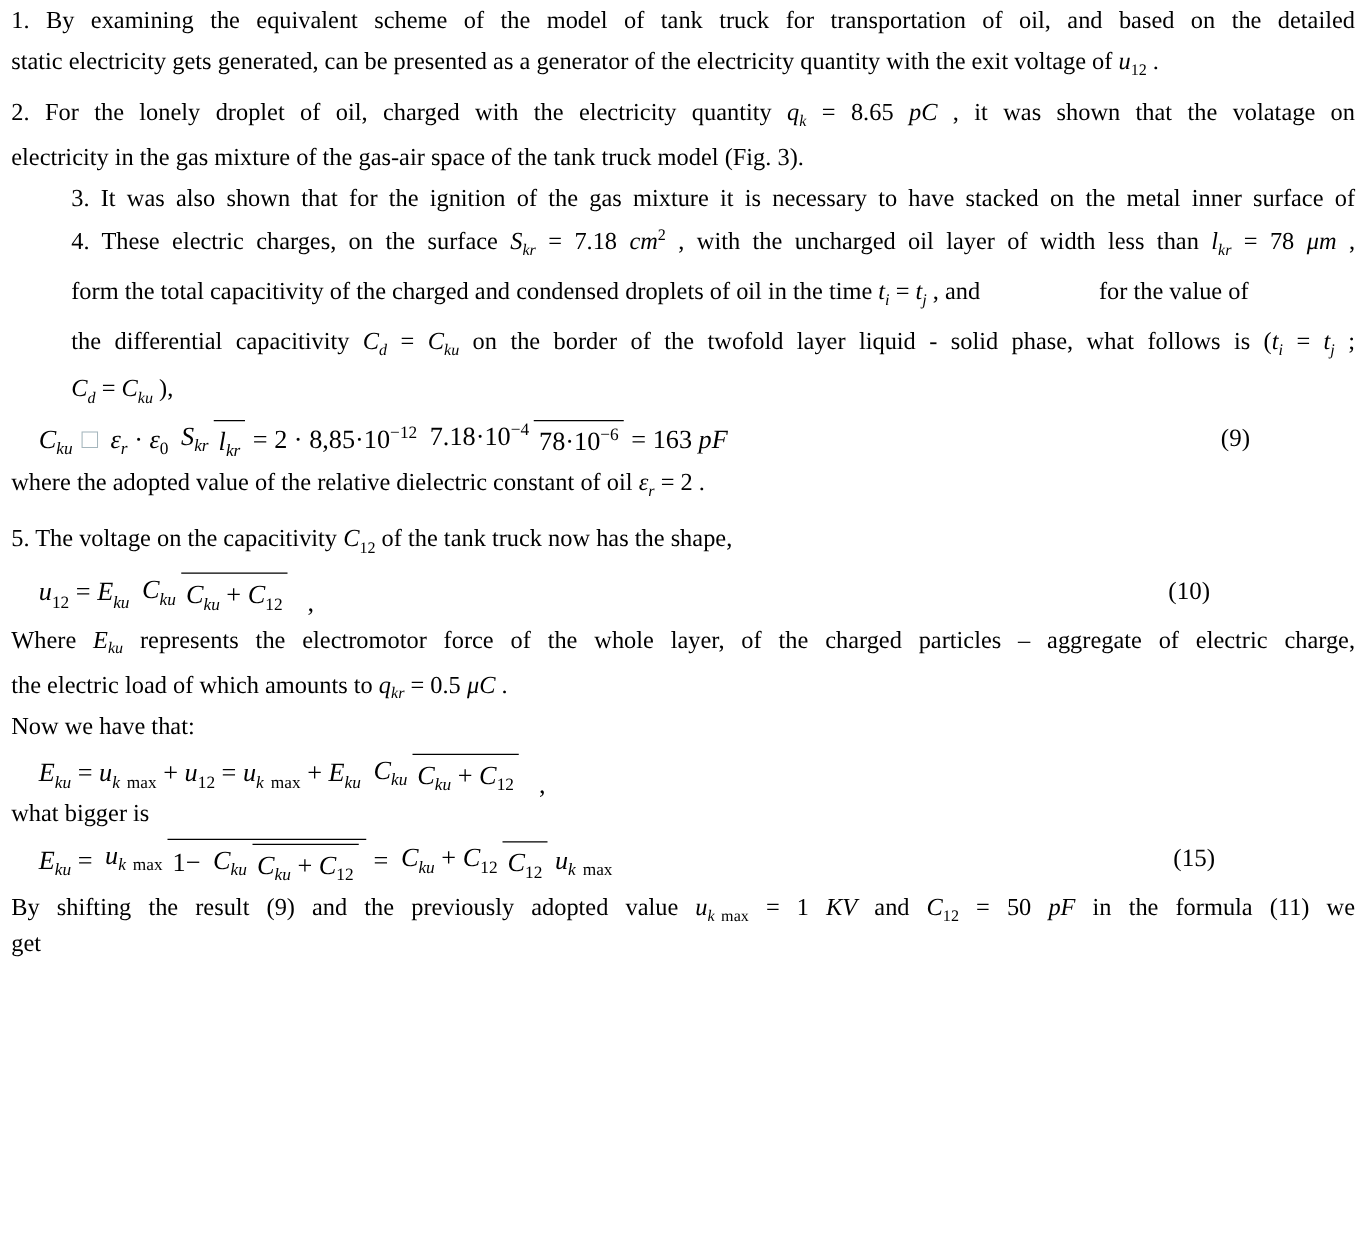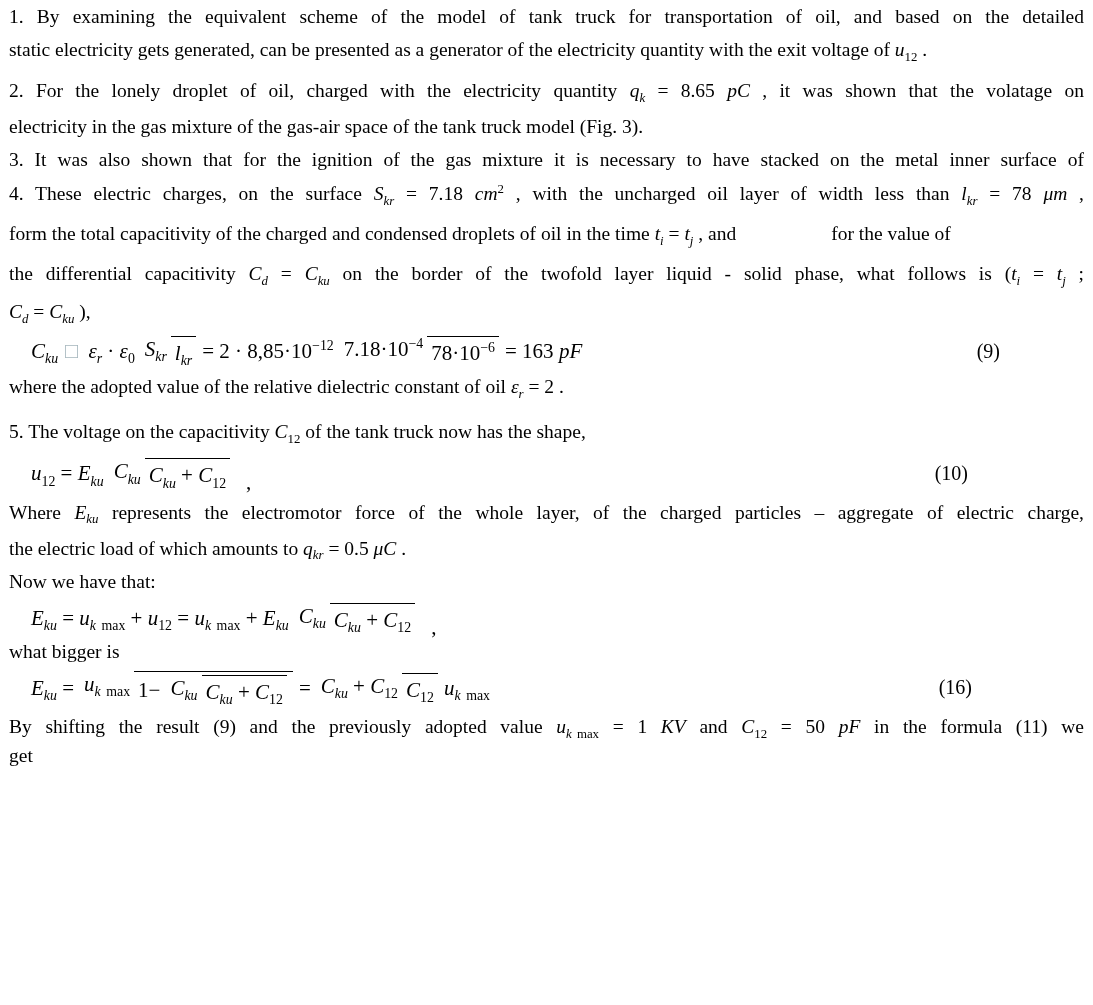--- a/index.html
+++ b/index.html
@@ -40,21 +40,21 @@
   .frac { display: inline-flex; text-align: center; margin: 0 6px; vertical-align: middle; }
   .frac .num { padding: 0 4px 2px 4px; }
   .frac .den { border-top: 1.7px solid #000; padding: 3px 4px 0 4px; }
   .denrow { display: inline-flex; align-items: center; justify-content: center; }
   .denrow .pre { margin-right: 4px; }
   .frac .frac { margin: 0 2px; }
 
   .eqbox { color: #a5b6bd; margin: 0 10px 0 7px; font-size: 22px; }
   .eq-tail { margin-left: 10px; position: relative; top: 9px; }
 
-  .mt2 { margin-top: 2px; } .mt4 { margin-top: 4px; } .mt6 { margin-top: 6px; }
+  .mt2 { margin-top: 2px; margin-left: 48px; } .mt4 { margin-top: 4px; } .mt6 { margin-top: 6px; }
   .mt8 { margin-top: 8px; } .mt10 { margin-top: 10px; }
   .mb4 { margin-bottom: 4px; } .mb6 { margin-bottom: 6px; }
 </style>
 </head>
 <body>
 
 <div class="doc">
 
   <div>
     <div class="jl lh28">1. By examining the equivalent scheme of the model of tank truck for transportation of oil, and based on the detailed</div>
@@ -146,21 +146,21 @@
           </span>
         </span>
       </span>
       <span class="eq-piece">=</span>
       <span class="frac">
         <span class="num"><i>C</i><sub><i>ku</i></sub> + <i>C</i><sub>12</sub></span>
         <span class="den"><i>C</i><sub>12</sub></span>
       </span>
       <span class="eq-piece"><i>u</i><sub><i>k</i>  max</sub></span>
     </span>
-    <span class="eq-num pr112">(16)</span>
+    <span class="eq-num pr112">(15)</span>
   </div>
 
   <div>
     <div class="jl lh36">By shifting the result (9) and the previously adopted value <i>u</i><sub><i>k</i>  max</sub> = 1  <i>KV</i>  and <i>C</i><sub>12</sub> = 50  <i>pF</i>  in the formula (11) we</div>
     <div class="ln lh32">get</div>
   </div>
 
 </div>
 
 </body></html>

